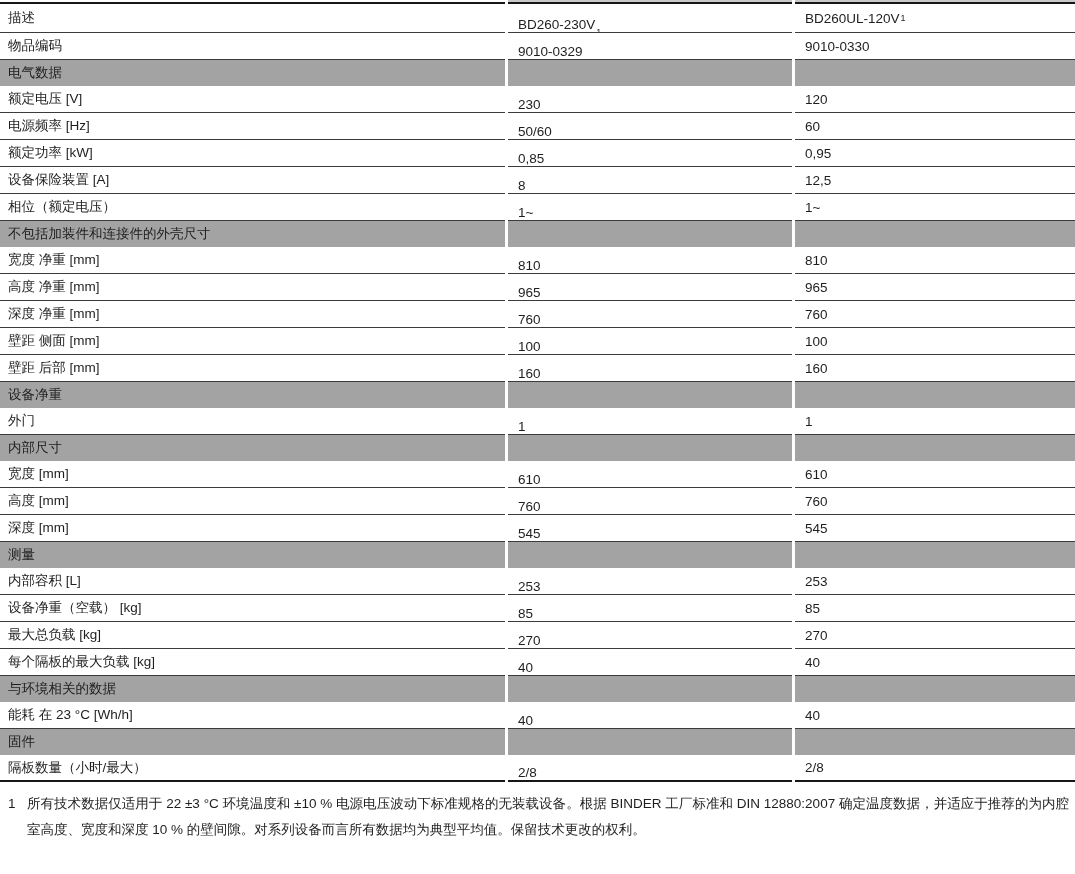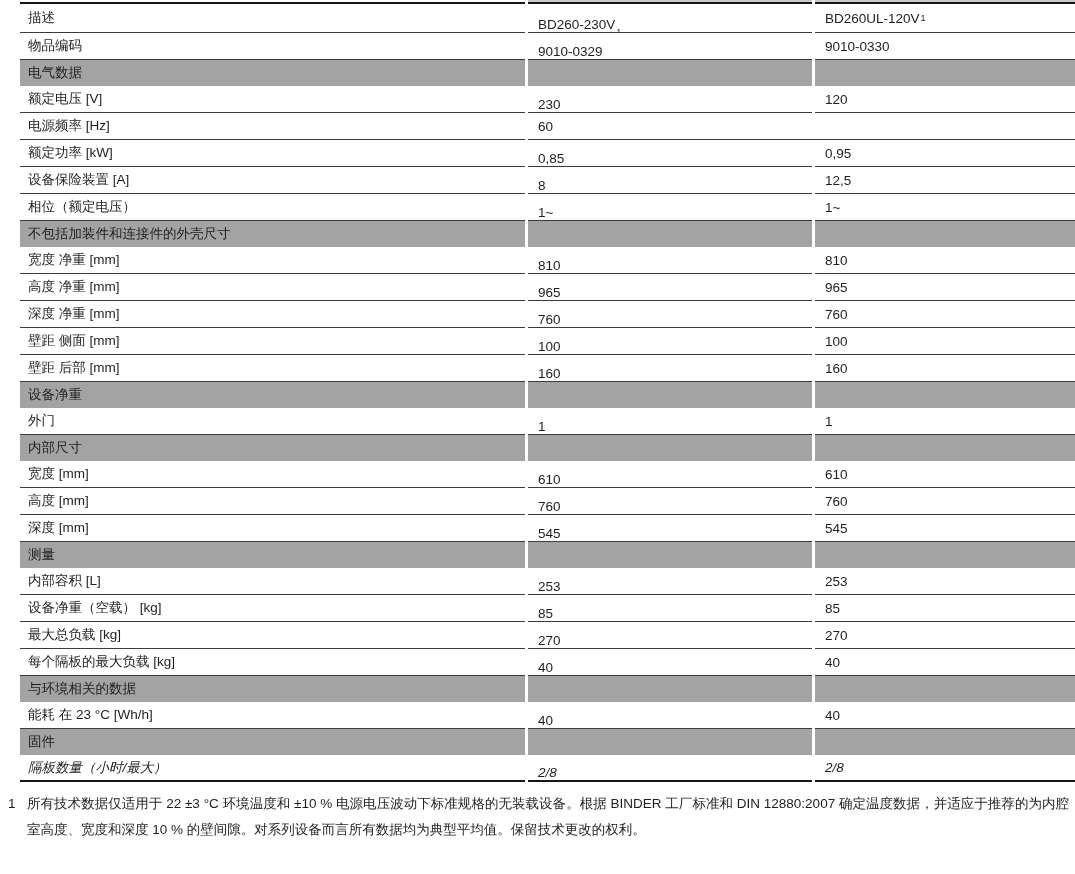--- a/index.html
+++ b/index.html
@@ -22,21 +22,21 @@
     display: flex;
     width: 100%;
   }
   .cell {
     box-sizing: border-box;
     display: flex;
     align-items: center;
     overflow: hidden;
     white-space: nowrap;
   }
-  .c1 { width: 505px; margin-right: 3px; padding-left: 8px; margin-left: 20px; }
+  .c1 { width: 505px; margin-right: 3px; padding-left: 8px; }
   .c2 { width: 284px; margin-right: 3px; padding-left: 10px; align-items: flex-end; }
   .c3 { flex: 1; padding-left: 10px; }
 
   
   .top-strip { height: 2px; }
   .top-strip .cell { padding: 0; height: 2px; }
   .top-strip .c2, .top-strip .c3 { background: #c9c9c9; }
 
   .header-row .cell {
     height: 31px;
@@ -46,21 +46,20 @@
   .data-row .cell {
     height: 27px;
     border-bottom: 1.6px solid #3b3b3b;
   }
   .section-row .cell {
     height: 26px;
     background: #a3a3a3;
   }
   .last-row .cell {
     border-bottom: 2.5px solid #161616;
-    font-style: italic;
   }
   sup.fnref {
     font-size: 9px;
     line-height: 0;
     vertical-align: super;
     margin-left: 1px;
   }
   .footnote {
     display: flex;
     margin-top: 9px;
@@ -113,20 +112,21 @@
         <div class="cell c2"></div>
         <div class="cell c3"></div>
       </div>
       <div class="row data-row">
         <div class="cell c1">额定电压 [V]</div>
         <div class="cell c2">230</div>
         <div class="cell c3">120</div>
       </div>
       <div class="row data-row">
         <div class="cell c1">电源频率 [Hz]</div>
+        <div class="cell c2">50/60</div>
         <div class="cell c3">60</div>
       </div>
       <div class="row data-row">
         <div class="cell c1">额定功率 [kW]</div>
         <div class="cell c2">0,85</div>
         <div class="cell c3">0,95</div>
       </div>
       <div class="row data-row">
         <div class="cell c1">设备保险装置 [A]</div>
         <div class="cell c2">8</div>

